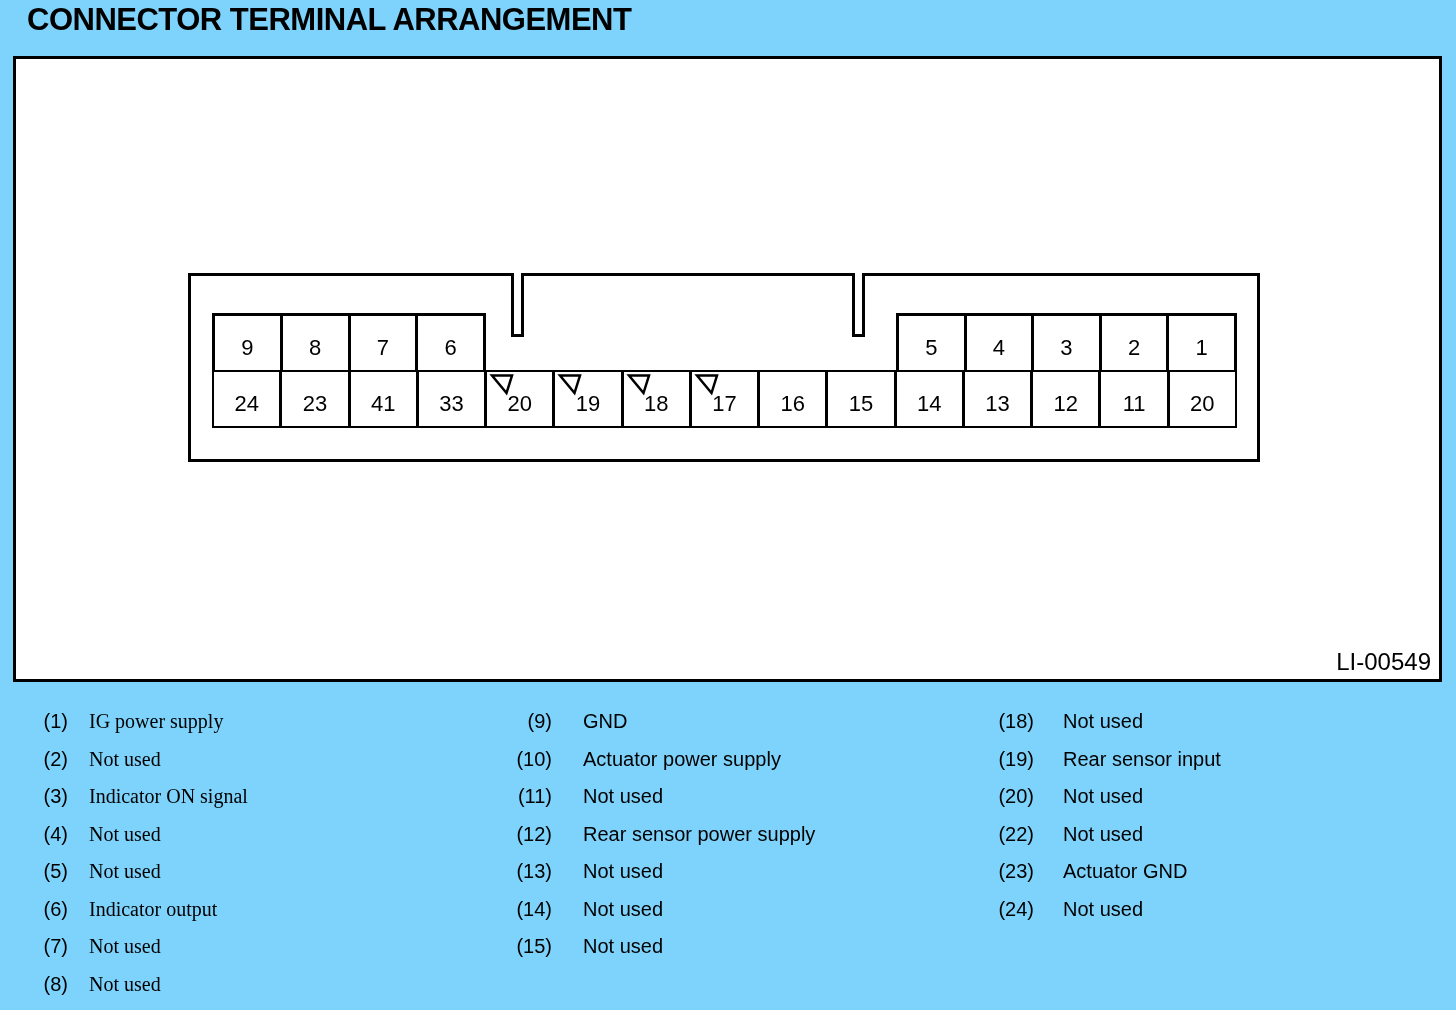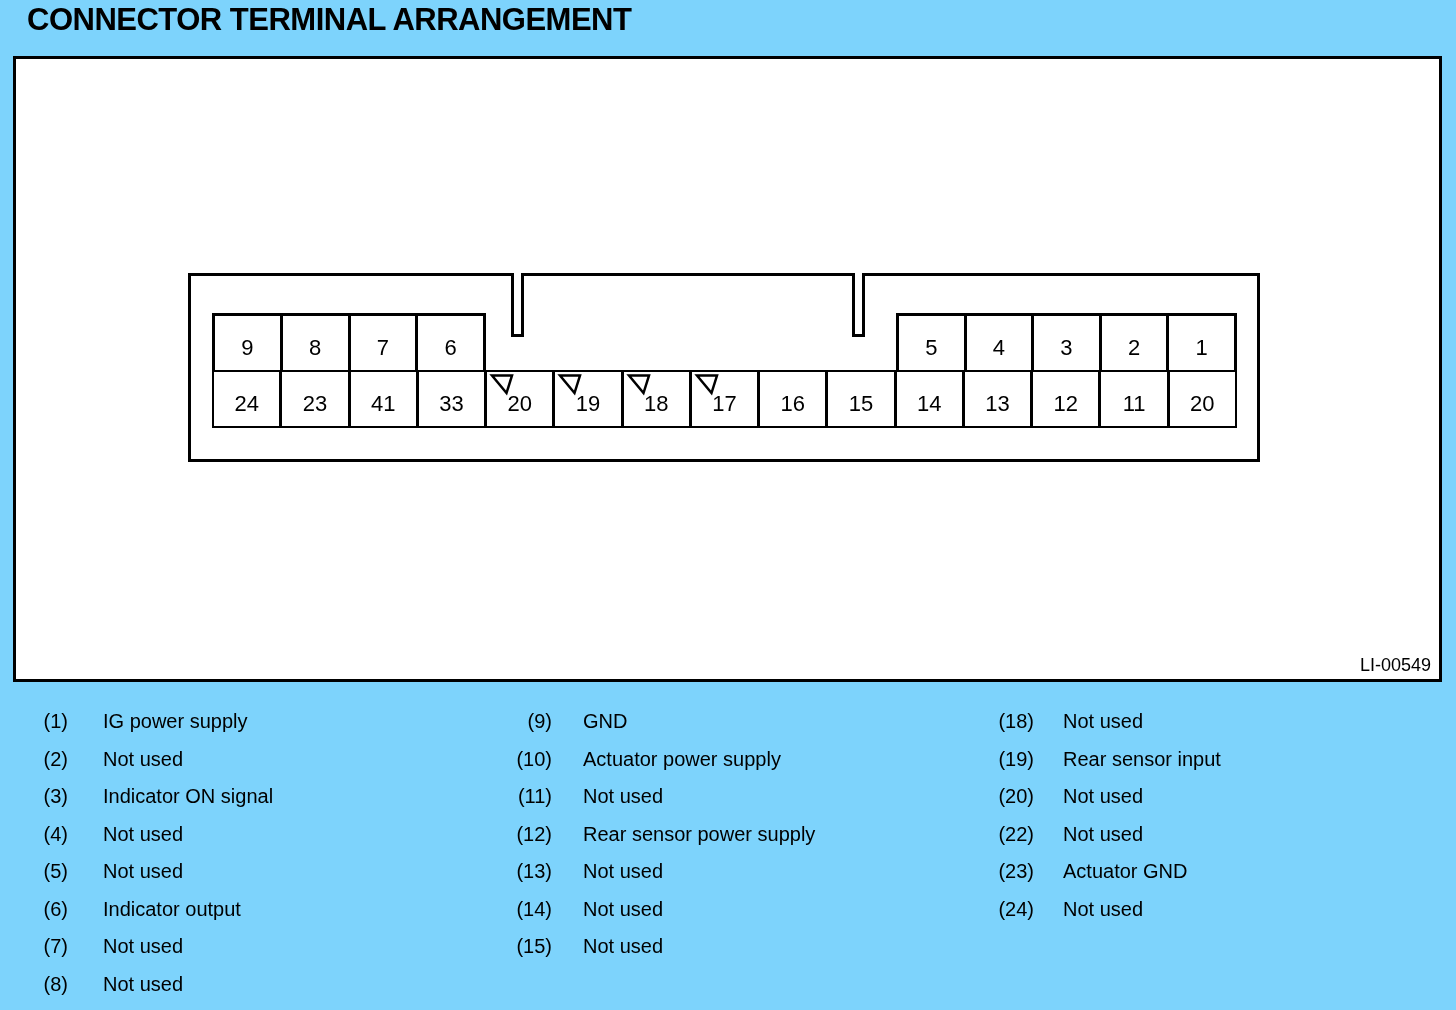--- a/index.html
+++ b/index.html
@@ -94,42 +94,42 @@
   }
   .mark {
     position: absolute;
     left: 2px;
     top: 1px;
   }
   .fig-code {
     position: absolute;
     right: 8px;
     bottom: 3px;
-    font-size: 18px;
+    font-size: 24px;
     text-align: center;
   }
   .legend-col {
     position: absolute;
     top: 703px;
   }
   .legend-col-1 { left: 35px; }
   .legend-col-2 { left: 505px; }
   .legend-col-3 { left: 988px; }
   .legend-row {
     display: flex;
     align-items: center;
     height: 37.5px;
     font-size: 20px;
     white-space: nowrap;
   }
   .legend-num { text-align: right; }
   .legend-col-1 .legend-num { width: 33px; }
   .legend-col-2 .legend-num { width: 47px; }
   .legend-col-3 .legend-num { width: 46px; }
-  .legend-col-1 .legend-label { margin-left: 35px; }
+  .legend-col-1 .legend-label { margin-left: 21px; font-family: Liberation Serif, serif; }
   .legend-col-2 .legend-label { margin-left: 31px; }
   .legend-col-3 .legend-label { margin-left: 29px; }
 </style>
 </head>
 <body>
 
 <div class="page">
 
   <div class="title">CONNECTOR TERMINAL ARRANGEMENT</div>
 

